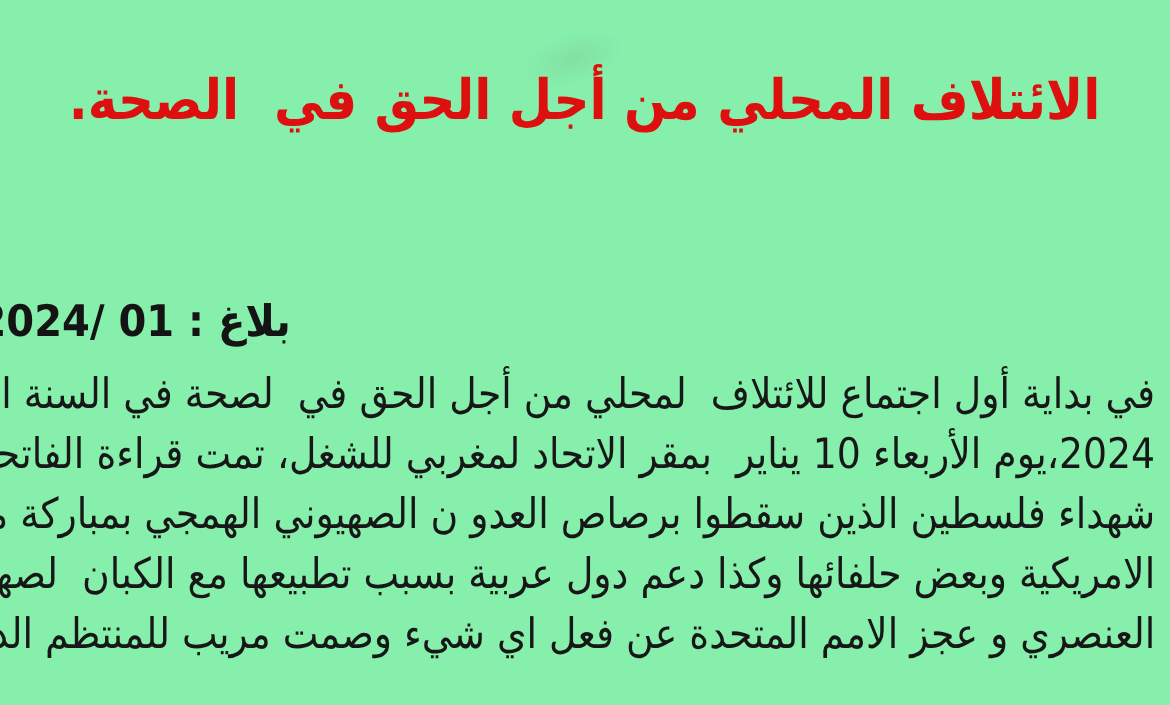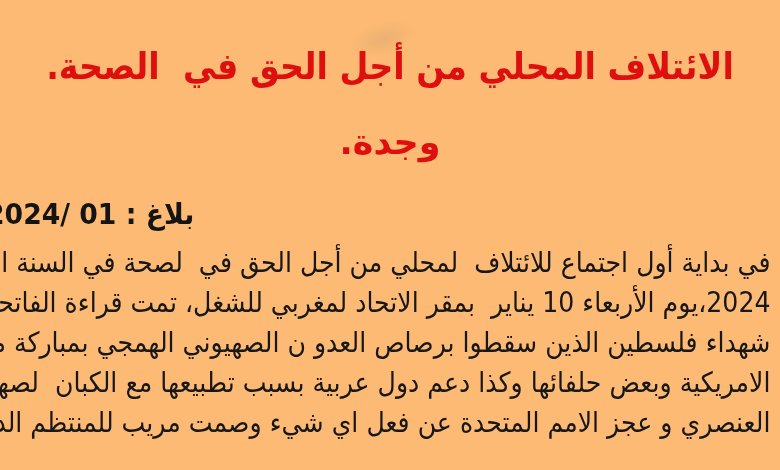--- a/index.html
+++ b/index.html
@@ -5,21 +5,21 @@
   html, body {
     margin: 0;
     padding: 0;
     background: #ffffff;
   }
   .page {
     position: relative;
     width: 780px;
     height: 470px;
     overflow: hidden;
-    background: #fdba74;
+    background: #86efac;
     direction: rtl;
     font-family: "DejaVu Sans", sans-serif;
   }
   
   .smudge {
     position: absolute;
     top: 22px;
     left: 348px;
     width: 70px;
     height: 34px;
@@ -81,21 +81,20 @@
 </style>
 </head>
 <body>
 
 <div class="page">
 
   <div class="smudge"></div>
 
   <div class="title-line1">الائتلاف المحلي من أجل الحق في  الصحة.</div>
 
-  <div class="title-line2">وجدة.</div>
 
   <div class="statement-ref">بلاغ : 01 /2024</div>
 
   <div class="body-block">
     <div class="body-line">في بداية أول اجتماع للائتلاف  لمحلي من أجل الحق في  لصحة في السنة الجديدة</div>
     <div class="body-line">2024،يوم الأربعاء 10 يناير  بمقر الاتحاد لمغربي للشغل، تمت قراءة الفاتحة على أرواح</div>
     <div class="body-line">شهداء فلسطين الذين سقطوا برصاص العدو ن الصهيوني الهمجي بمباركة من الولايات المتحدة</div>
     <div class="body-line">الامريكية وبعض حلفائها وكذا دعم دول عربية بسبب تطبيعها مع الكبان  لصهيوني المحتل</div>
     <div class="body-line">العنصري و عجز الامم المتحدة عن فعل اي شيء وصمت مريب للمنتظم الدولي.</div>
   </div>

